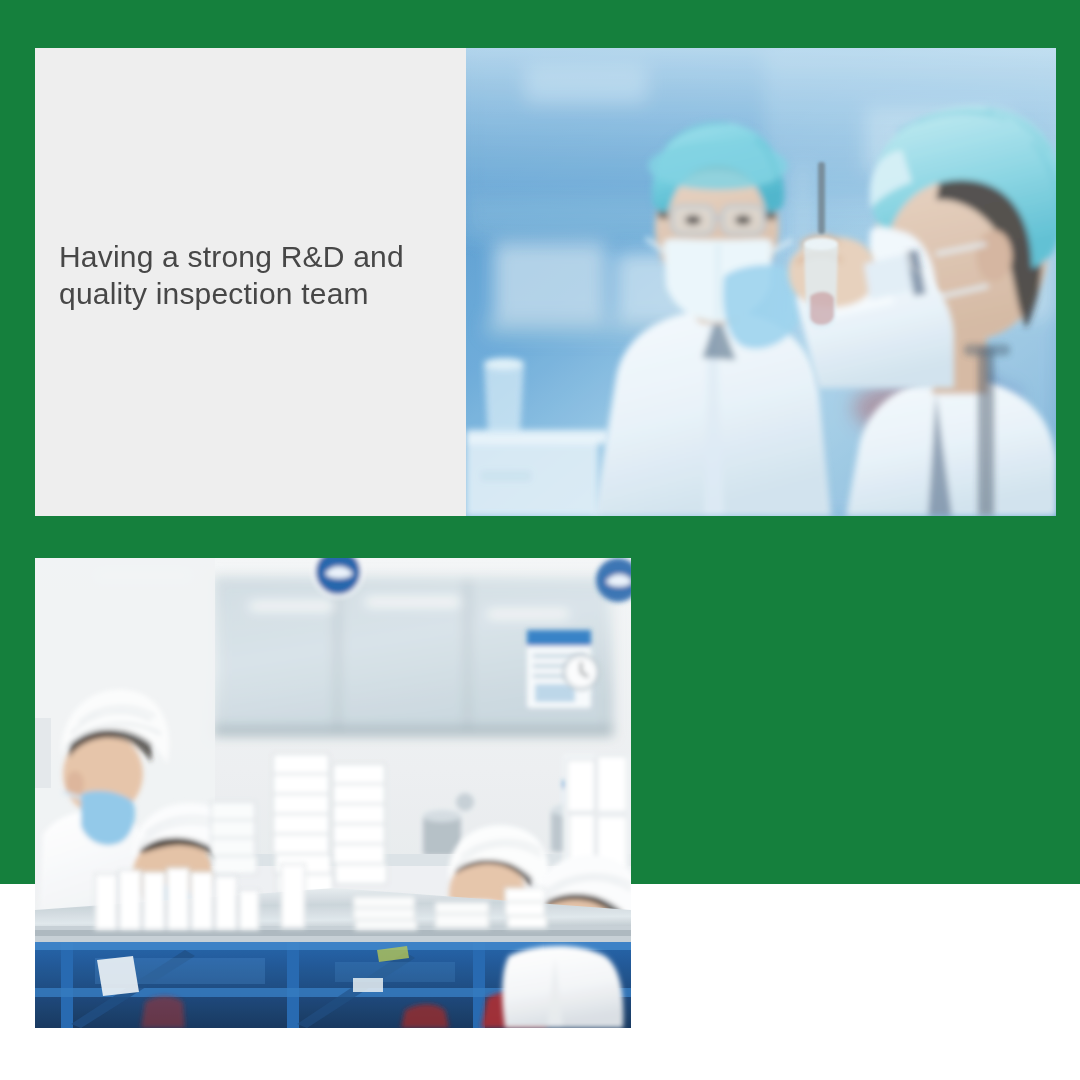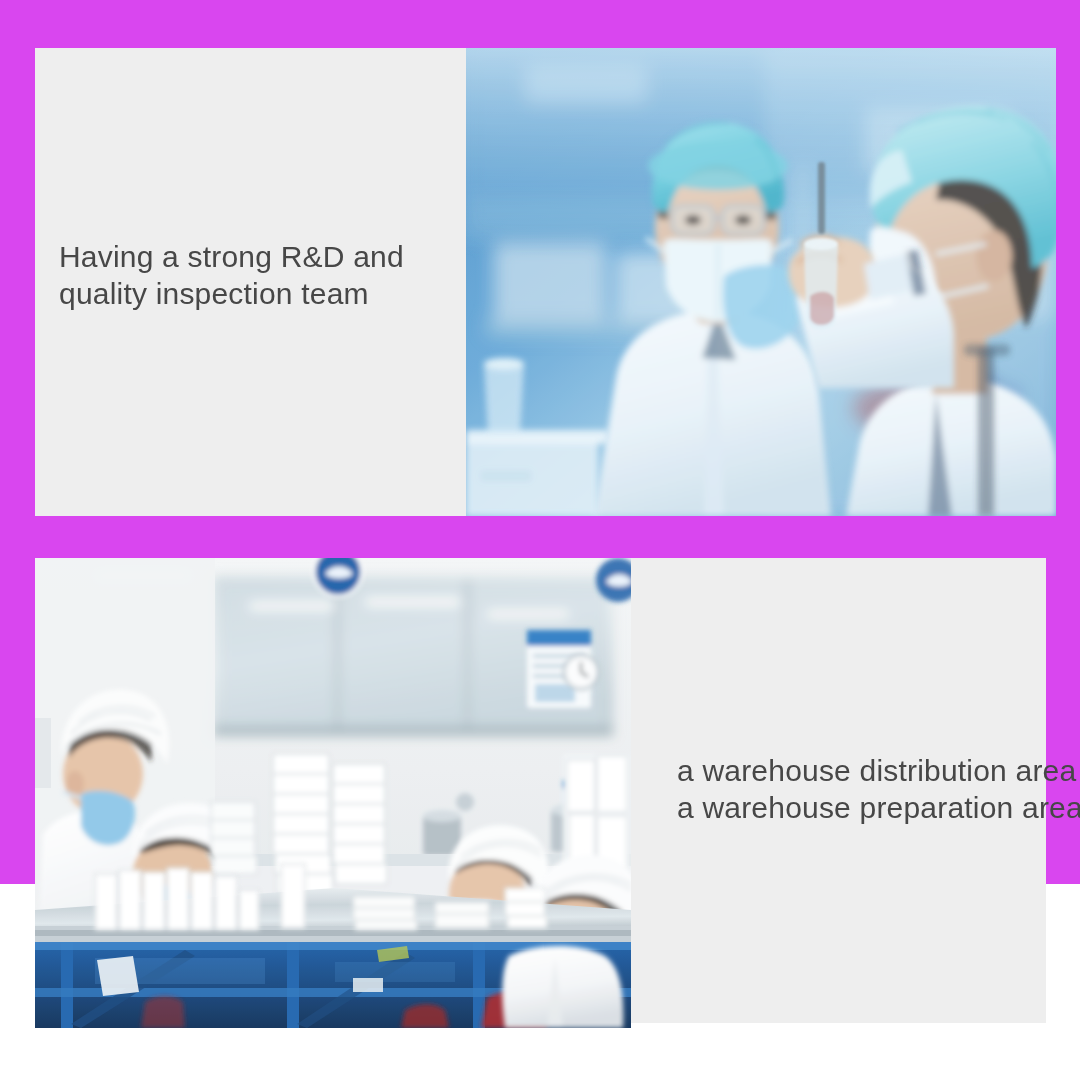--- a/index.html
+++ b/index.html
@@ -11,21 +11,21 @@
     width: 1080px;
     height: 1080px;
     font-family: "Liberation Sans", sans-serif;
     overflow: hidden;
     position: relative;
   }
   .page {
     position: relative;
     width: 1080px;
     height: 884px;
-    background: #d946ef;
+    background: #15803d;
   }
 
   
   .section-top {
     position: absolute;
     left: 35px;
     top: 48px;
     width: 1021px;
     height: 468px;
   }
@@ -272,24 +272,20 @@
           <rect x="498" y="296" width="46" height="12" rx="5" fill="#3c4e60" opacity="0.5"></rect>
         </g>
 
         <rect x="0" y="0" width="590" height="468" fill="#9fd0ea" opacity="0.1"></rect>
       </svg>
     </div>
   </div>
 
   <div class="section-bottom">
 
-    <div class="bottom-caption-panel">
-      <div class="bottom-caption-text">a warehouse distribution area
-a warehouse preparation area</div>
-    </div>
 
     <div class="bottom-photo">
       <svg class="photo-svg" viewBox="0 0 596 470" preserveAspectRatio="xMidYMid slice">
         <defs>
           <linearGradient id="roomGrad" x1="0" y1="0" x2="0" y2="1">
             <stop offset="0%" stop-color="#f4f6f7"></stop>
             <stop offset="45%" stop-color="#eceff1"></stop>
             <stop offset="100%" stop-color="#dfe4e8"></stop>
           </linearGradient>
           <linearGradient id="glassGrad" x1="0" y1="0" x2="0.4" y2="1">

